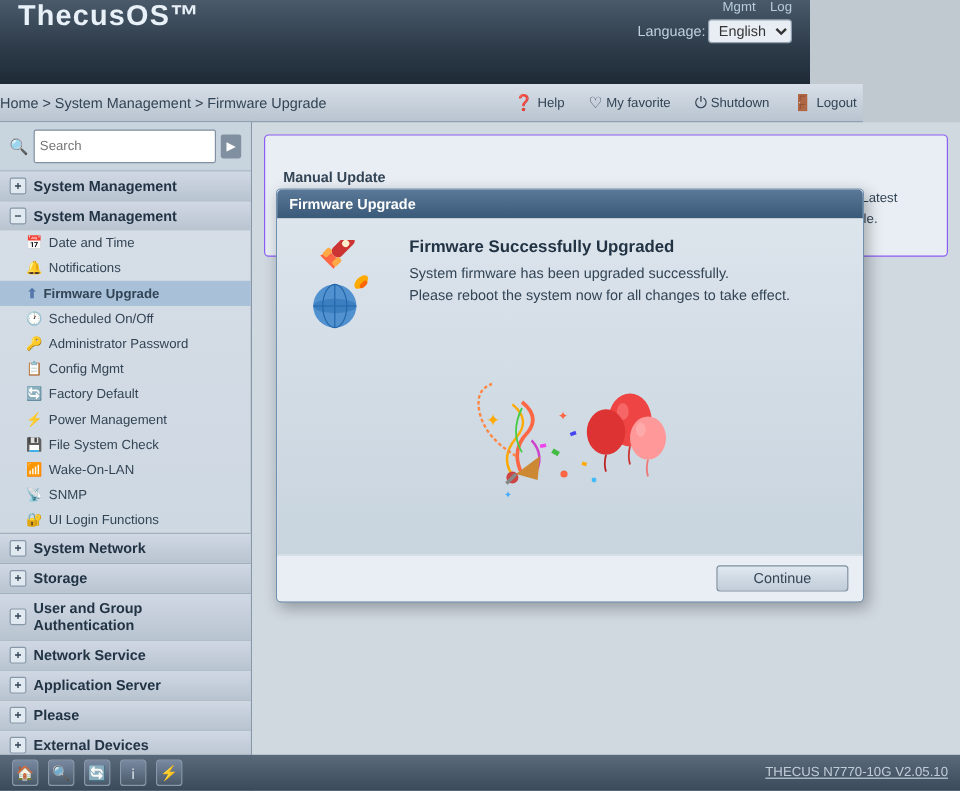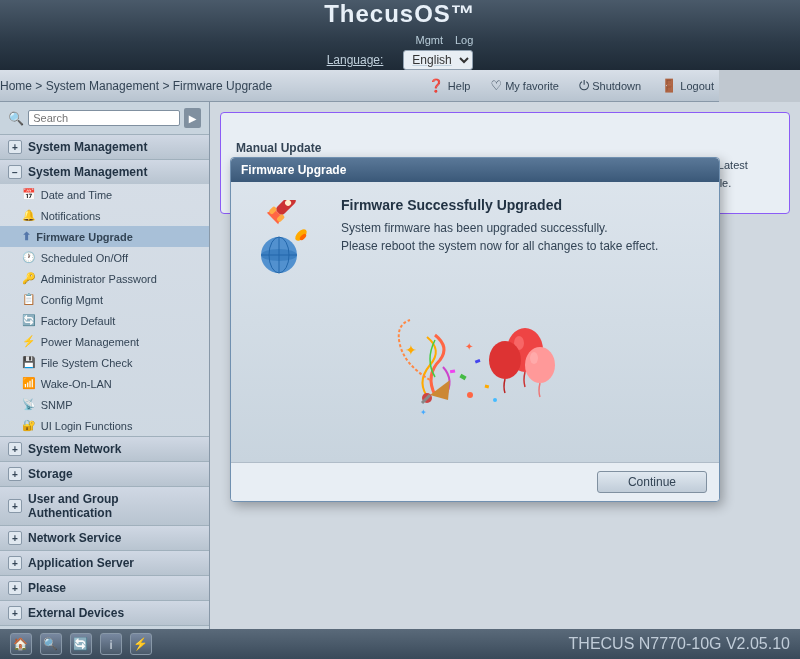--- a/index.html
+++ b/index.html
@@ -1,28 +1,26 @@
 <!DOCTYPE html>
 <html><head>
   <meta charset="utf-8">
   <style>
     * { margin: 0; padding: 0; box-sizing: border-box; }
     body { width: 800px; height: 659px; font-family: Arial, sans-serif; font-size: 12px; overflow: hidden; background: #c0c8d0; }
 
     
     #header {
-      width: 800px;
+      width: 675px;
       height: 70px;
       background: linear-gradient(180deg, #4a5a6a 0%, #2c3a48 60%, #1e2a36 100%);
       display: flex;
-      align-items: center;
       justify-content: space-between;
       padding: 0 15px;
       position: relative;
-      flex-direction: column;
     }
     #logo {
       color: #e8f0f8;
       font-size: 24px;
       font-weight: bold;
       letter-spacing: 1px;
     }
     #header-right {
       display: flex;
       flex-direction: column;
@@ -32,24 +30,23 @@
     #news-log {
       display: flex;
       gap: 12px;
       color: #a0b8c8;
       font-size: 11px;
     }
     #news-log span { cursor: pointer; color: #b8ccd8; }
     #language-bar {
       display: flex;
       align-items: center;
-      gap: 20px;
+      gap: 2px;
       color: #c0d0dc;
       font-size: 12px;
-      text-decoration: underline;
     }
     #language-select {
       background: #e8eef4;
       border: 1px solid #90a0b0;
       border-radius: 3px;
       padding: 1px 4px;
       font-size: 12px;
       color: #333;
     }
 
@@ -108,21 +105,21 @@
     #search-bar {
       display: flex;
       align-items: center;
       padding: 6px 8px;
       gap: 4px;
       background: #c8d4de;
       border-bottom: 1px solid #a0b0bc;
     }
     #search-input {
       flex: 1;
-      height: 16px;
+      height: 28px;
       border: 1px solid #8090a0;
       border-radius: 2px;
       padding: 0 4px;
       font-size: 11px;
       background: white;
     }
     #search-btn {
       width: 20px; height: 20px;
       background: #8090a0;
       border: none;
@@ -345,21 +342,22 @@
       width: 22px; height: 22px;
       background: linear-gradient(180deg, #7888a0 0%, #4a5a6a 100%);
       border: 1px solid #8898a8;
       border-radius: 3px;
       display: flex; align-items: center; justify-content: center;
       cursor: pointer;
       font-size: 12px; color: #e0e8f0;
     }
     #version-text {
       color: #c0ccd8;
-      font-size: 16px;
+      font-size: 11px;
+      text-decoration: underline;
     }
   </style>
 </head>
 <body>
 
 <div id="header">
   <div id="logo">ThecusOS™</div>
   <div id="header-right">
     <div id="news-log">
       <span>Mgmt</span>

